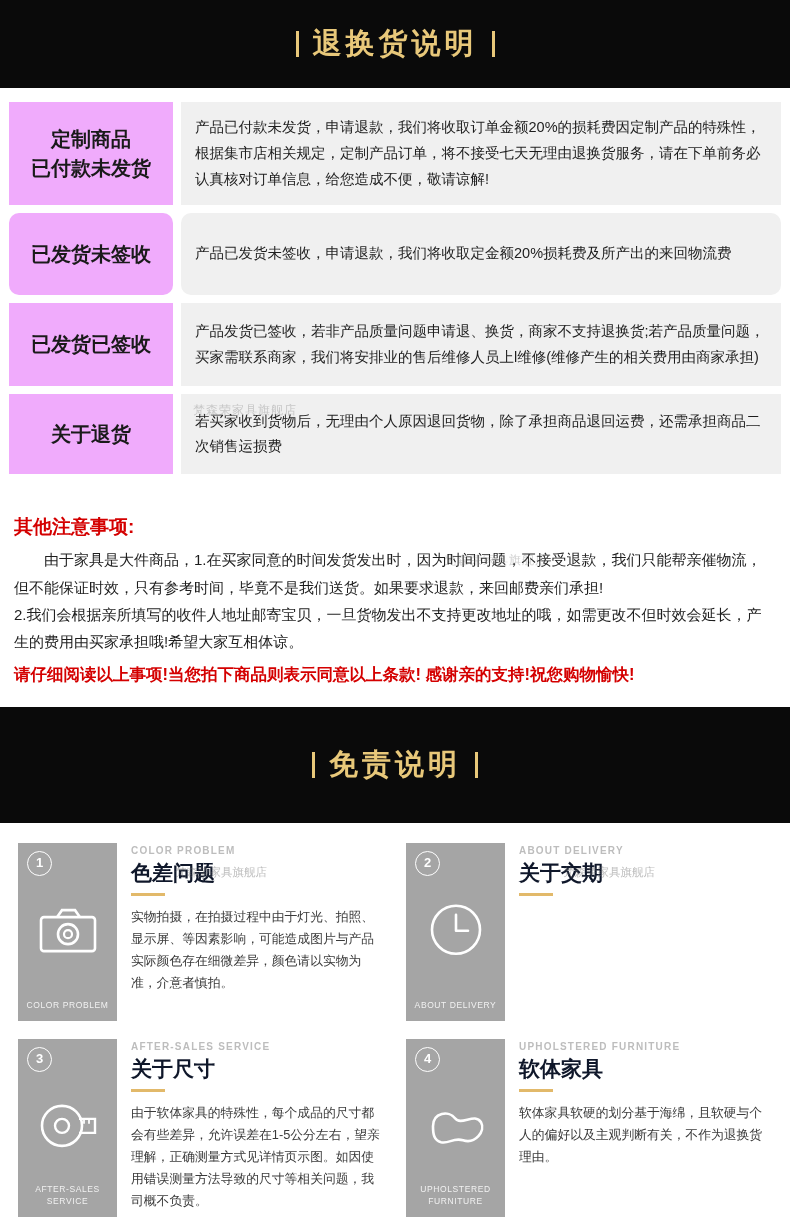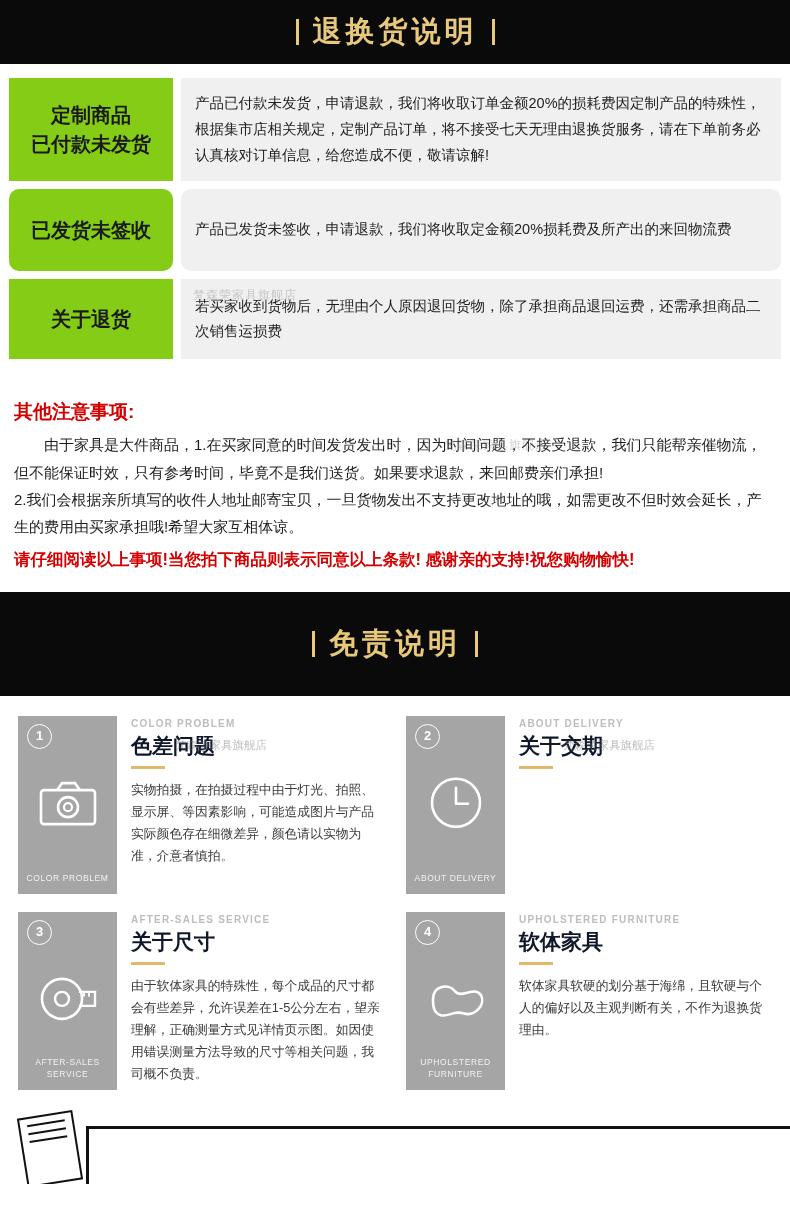--- a/index.html
+++ b/index.html
@@ -15,21 +15,21 @@
   }
   .page {
     width: 790px;
     position: relative;
     overflow: hidden;
   }
 
   
   .band {
     background: #0a0a0a;
-    height: 64px;
+    height: 88px;
     display: flex;
     align-items: center;
     justify-content: center;
   }
   .band-title {
     color: #e8c87a;
     font-size: 29px;
     font-weight: bold;
     letter-spacing: 4px;
     display: flex;
@@ -48,21 +48,21 @@
     padding: 14px 9px 0 9px;
   }
   .policy-row {
     display: flex;
     align-items: stretch;
     margin-bottom: 8px;
   }
   .policy-left {
     width: 164px;
     flex: 0 0 164px;
-    background: #84cc16;
+    background: #f0abfc;
     display: flex;
     align-items: center;
     justify-content: center;
     text-align: center;
     font-size: 20px;
     font-weight: bold;
     color: #1a1a1a;
     line-height: 1.45;
     padding: 10px 4px;
     box-sizing: border-box;
@@ -124,21 +124,21 @@
     color: #d40000;
     font-size: 16.5px;
     font-weight: bold;
     line-height: 1.8;
     margin-top: 4px;
   }
 
   
   .band2 {
     background: #0a0a0a;
-    height: 104px;
+    height: 116px;
     display: flex;
     align-items: center;
     justify-content: center;
     margin-top: 12px;
   }
 
   .cards {
     padding: 20px 18px 10px 18px;
     display: grid;
     grid-template-columns: 1fr 1fr;
@@ -285,20 +285,28 @@
 
     <div class="policy-row r2">
       <div class="policy-left">
         <div>已发货未签收</div>
       </div>
       <div class="policy-right">
         <span>产品已发货未签收，申请退款，我们将收取定金额20%损耗费及所产出的来回物流费</span>
       </div>
     </div>
 
+    <div class="policy-row r3">
+      <div class="policy-left">
+        <div>已发货已签收</div>
+      </div>
+      <div class="policy-right">
+        <span>产品发货已签收，若非产品质量问题申请退、换货，商家不支持退换货;若产品质量问题，买家需联系商家，我们将安排业的售后维修人员上l维修(维修产生的相关费用由商家承担)</span>
+      </div>
+    </div>
 
     <div class="policy-row r4">
       <div class="policy-left">
         <div>关于退货</div>
       </div>
       <div class="policy-right">
         <span class="wm wm-a">梵森荣家具旗舰店</span>
         <span>若买家收到货物后，无理由个人原因退回货物，除了承担商品退回运费，还需承担商品二次销售运损费</span>
       </div>
     </div>

